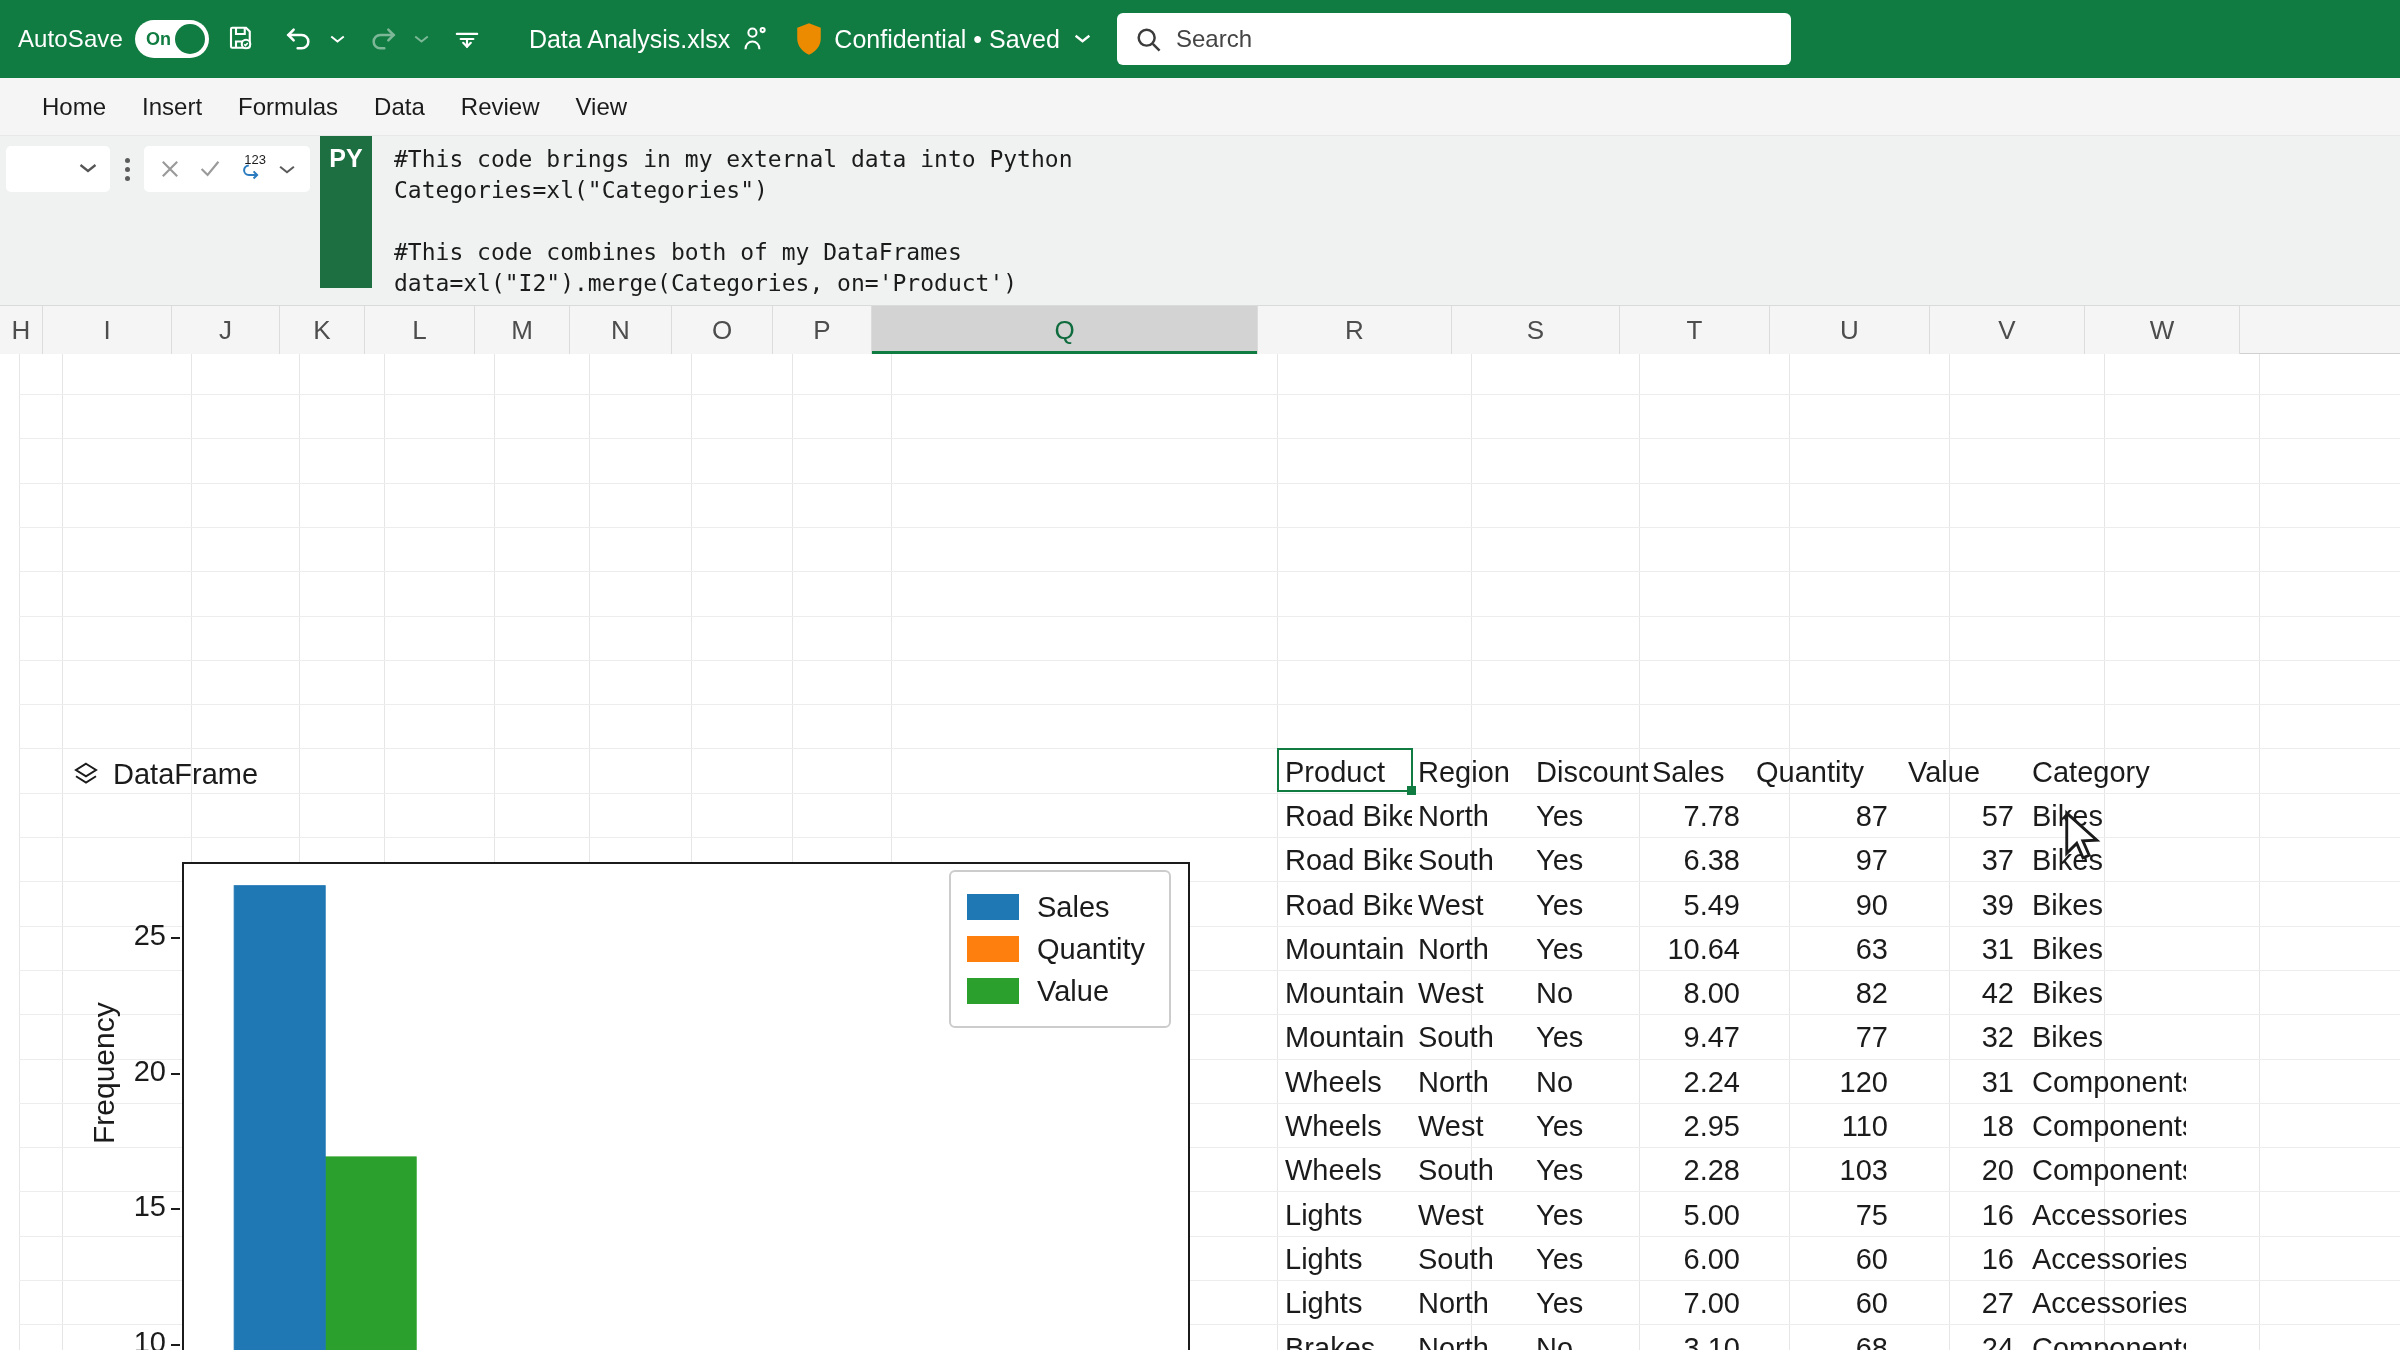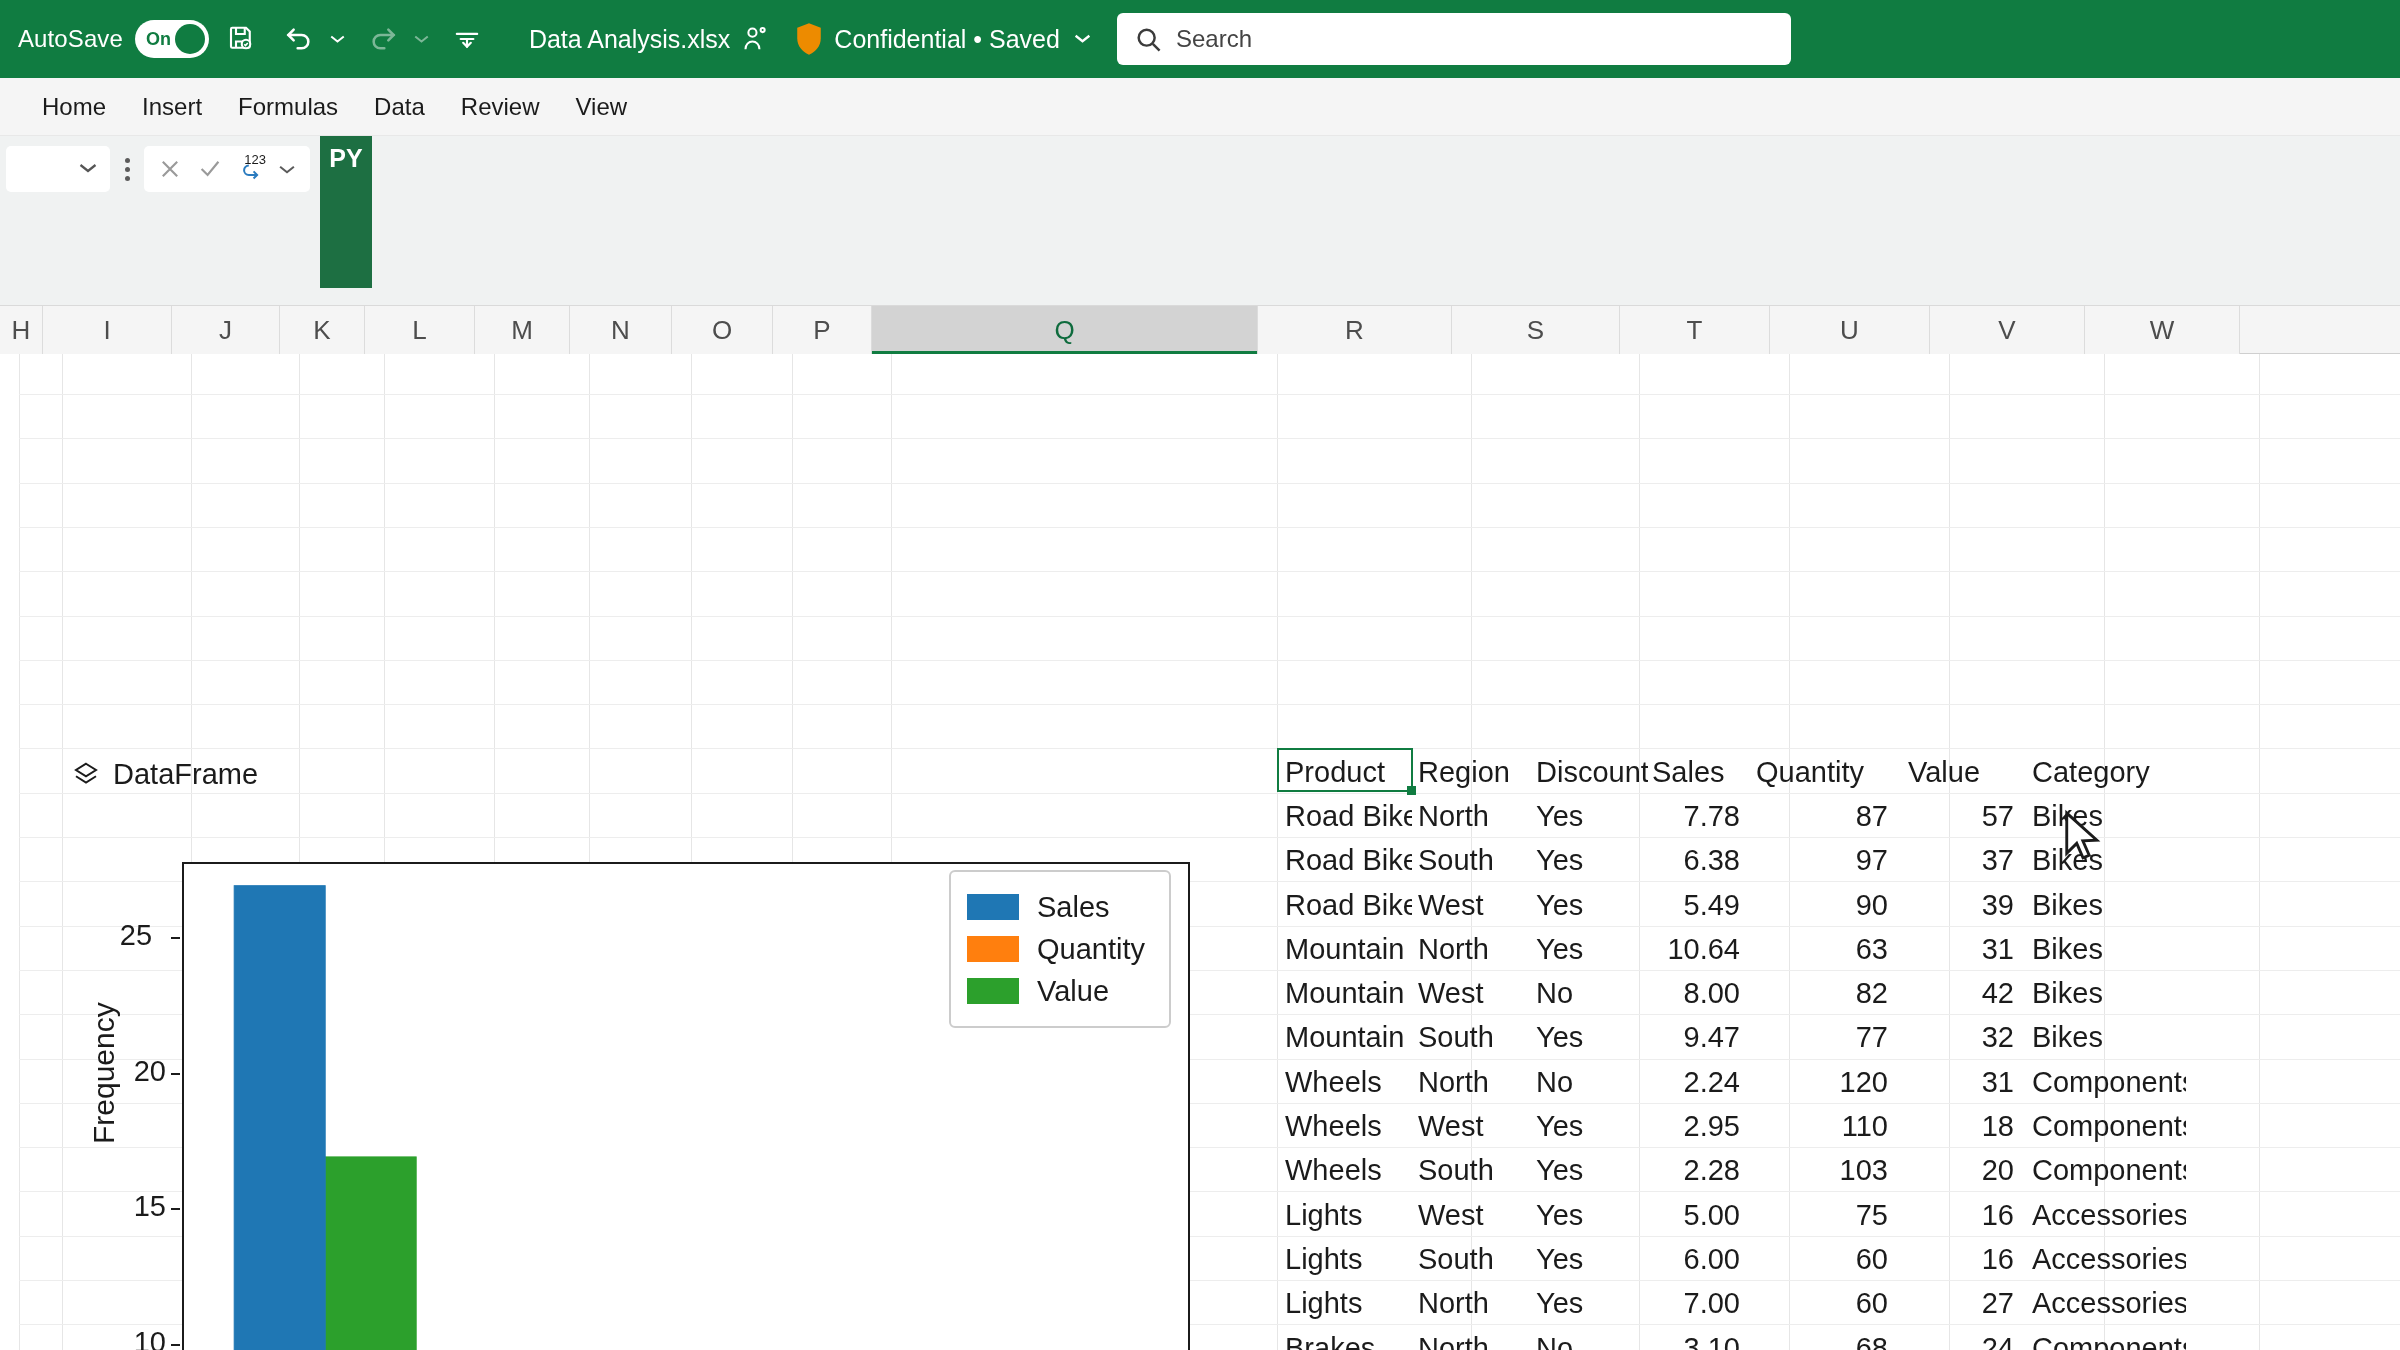--- a/index.html
+++ b/index.html
@@ -321,20 +321,25 @@
       </svg>
       <sup>123</sup>
     </span>
     <span class="fcaret">
       <svg width="18" height="11" viewBox="0 0 12 8">
           <path d="M1 2l5 4 5-4" stroke="#5b5b5b" stroke-width="1.5" fill="none"></path>
         </svg>
     </span>
   </div>
   <div class="pybadge">PY</div>
+  <div class="code">#This code brings in my external data into Python
+Categories=xl("Categories")
+
+#This code combines both of my DataFrames
+data=xl("I2").merge(Categories, on='Product')</div>
 </div>
 
 <div class="grid-wrap">
 
   <div class="colheader" id="colheader">
       <div class="colcell" style="width: 43px;">H</div>
       <div class="colcell" style="width: 129px;">I</div>
       <div class="colcell" style="width: 108px;">J</div>
       <div class="colcell" style="width: 85px;">K</div>
       <div class="colcell" style="width: 110px;">L</div>
@@ -376,21 +381,21 @@
         </svg>
     </div>
     <div class="ylabel">Frequency</div>
     <div id="yticks">
         <div class="ytick" style="left: 87px; top: 971.777px;">10</div>
         <div style="position: absolute; width: 9px; height: 2px; background: rgb(27, 27, 27); left: 152px; top: 989.777px;"></div>
         <div class="ytick" style="left: 87px; top: 836.165px;">15</div>
         <div style="position: absolute; width: 9px; height: 2px; background: rgb(27, 27, 27); left: 152px; top: 854.165px;"></div>
         <div class="ytick" style="left: 87px; top: 700.554px;">20</div>
         <div style="position: absolute; width: 9px; height: 2px; background: rgb(27, 27, 27); left: 152px; top: 718.554px;"></div>
-        <div class="ytick" style="left: 87px; top: 564.942px; text-align: center;">25</div>
+        <div class="ytick" style="left: 87px; top: 564.942px;">25</div>
         <div style="position: absolute; width: 9px; height: 2px; background: rgb(27, 27, 27); left: 152px; top: 582.942px;"></div>
       </div>
     <div id="xticks"></div>
 
     <div class="legend">
       <div class="legrow">
         <span class="legswatch" style="background:#1f77b4"></span>
         <span class="legtext">Sales</span>
       </div>
       <div class="legrow">

